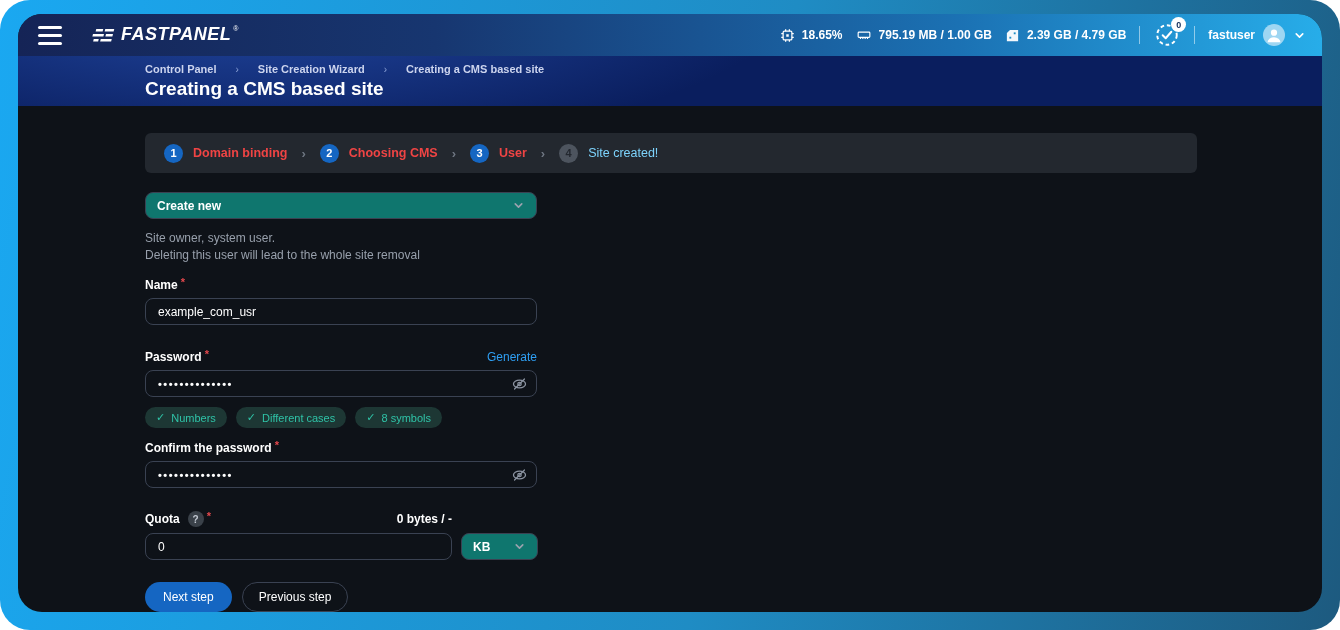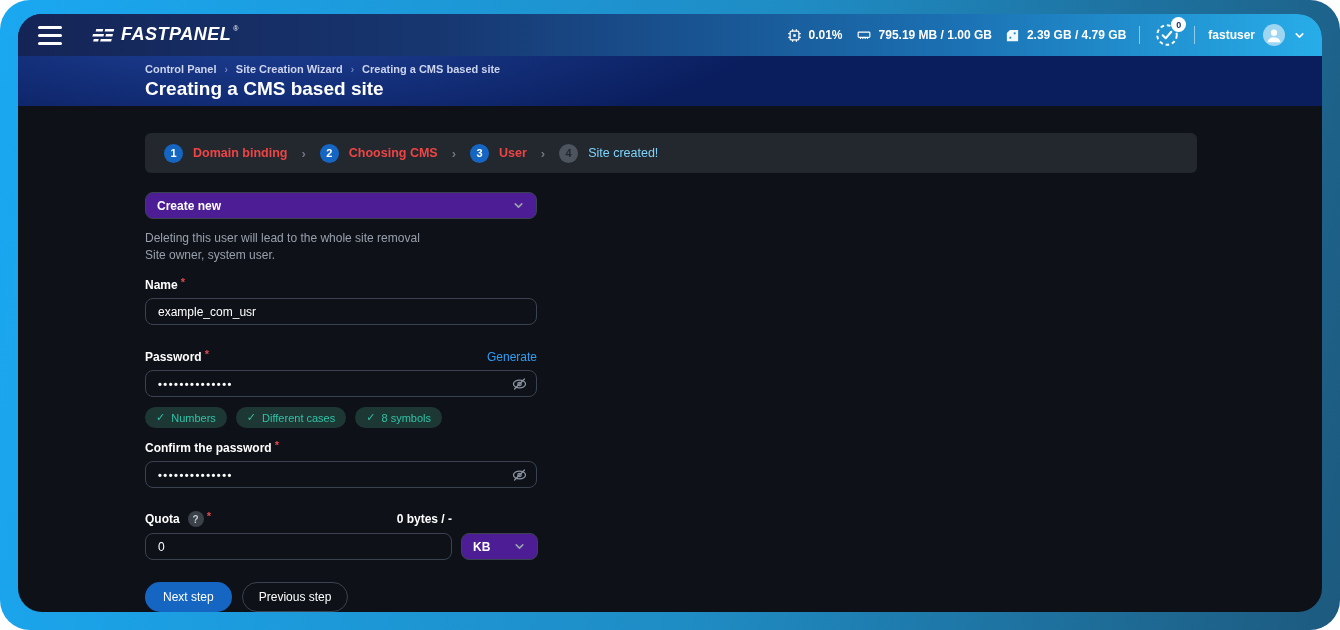--- a/index.html
+++ b/index.html
@@ -28,40 +28,40 @@
                  background:#fff; color:#15305e; font-size:9px; font-weight:bold;
                  display:flex; align-items:center; justify-content:center; }
   .user { display:flex; align-items:center; gap:8px; cursor:pointer; }
   .avatar { width:22px; height:22px; border-radius:50%; background:#9ed6f2;
             display:flex; align-items:center; justify-content:center; overflow:hidden; }
 
   
   .header-band { height:50px; padding:7px 0 0 127px; position:relative;
                  background:#0a1e5e;
                  background:radial-gradient(ellipse 900px 260px at 18% -120%, #234aa5 0%, rgba(10,30,94,0) 60%), #0a1e5e; }
-  .breadcrumb { display:flex; align-items:center; gap:8px; font-size:11px; color:#ccd4ee; }
+  .breadcrumb { display:flex; align-items:center; gap:19px; font-size:11px; color:#ccd4ee; }
   .crumb { cursor:pointer; font-weight:bold; }
   .crumb-sep { color:#8ba0d6; font-size:10px; }
   .page-title { margin-top:3px; font-size:19px; font-weight:bold; color:#fff; }
 
   
   .content { padding:27px 125px 0 127px; }
   .steps { height:40px; background:#23282f; border-radius:6px; display:flex; align-items:center;
            padding:0 19px; gap:14px; }
   .step { display:flex; align-items:center; gap:10px; cursor:pointer; }
   .step-circle { width:19px; height:19px; border-radius:50%; background:#1566c2; color:#fff;
                  font-size:11px; font-weight:bold; display:flex; align-items:center; justify-content:center; }
   .step-label { font-size:12.5px; font-weight:bold; color:#ef4444; }
   .step.inactive .step-circle { background:#4d545e; color:#23282f; }
   .step.inactive .step-label { color:#7dd3fc; font-weight:normal; }
   .step-sep { color:#6e7682; font-size:13px; font-weight:bold; }
 
   .select { width:392px; height:27px; border:1px solid #3a4252; border-radius:8px;
             display:flex; align-items:center; justify-content:space-between; padding:0 11px;
-            color:#fff; font-size:12px; font-weight:bold; cursor:pointer; background:#4c1d95; }
+            color:#fff; font-size:12px; font-weight:bold; cursor:pointer; background:#0f766e; }
   .field-select { margin-top:19px; }
   .note { margin-top:11px; font-size:12px; color:#98a0ac; line-height:16.5px; }
   .label-row { margin-top:15px; width:392px; display:flex; justify-content:space-between; align-items:center; }
   .label-row.mt-lg { margin-top:25px; }
   .label-row.mt-md { margin-top:13px; }
   .label { font-size:12px; font-weight:bold; color:#fff; display:flex; align-items:center; }
   .req { color:#e5484d; font-size:11px; margin-left:3px; transform:translateY(-3px); }
   .help-circle { width:16px; height:16px; border-radius:50%; background:#3a4149; color:#c3c9d2;
                  font-size:10px; font-weight:bold; display:flex; align-items:center; justify-content:center;
                  margin-left:8px; cursor:pointer; }
@@ -120,21 +120,21 @@
         <span class="logo-reg">®</span>
       </div>
 
       <div class="topbar-right">
         <div class="stat">
           <svg width="15" height="15" viewBox="0 0 24 24" fill="none" stroke="#fff" stroke-width="2">
             <rect x="5" y="5" width="14" height="14" rx="2"></rect>
               <rect x="10" y="10" width="4" height="4" fill="#fff" stroke="none"></rect>
             <path d="M9 2v3M15 2v3M9 19v3M15 19v3M2 9h3M2 15h3M19 9h3M19 15h3"></path>
           </svg>
-          <span>0.01%</span>
+          <span>18.65%</span>
         </div>
         <div class="stat">
           <svg width="16" height="14" viewBox="0 0 24 24" fill="none" stroke="#fff" stroke-width="2">
             <rect x="2" y="7" width="20" height="9" rx="1.5"></rect>
             <path d="M6 16v3M10 16v3M14 16v3M18 16v3"></path>
           </svg>
           <span>795.19 MB / 1.00 GB</span>
         </div>
         <div class="stat">
           <svg width="15" height="15" viewBox="0 0 24 24" fill="#fff">
@@ -204,22 +204,22 @@
       </div>
 
       <div class="select field-select">
         <span>Create new</span>
         <svg width="13" height="13" viewBox="0 0 24 24" fill="none" stroke="#9aa2ae" stroke-width="3">
           <path d="M6 9l6 6 6-6" stroke-linecap="round" stroke-linejoin="round"></path>
         </svg>
       </div>
 
       <div class="note">
+        <div>Site owner, system user.</div>
         <div>Deleting this user will lead to the whole site removal</div>
-        <div>Site owner, system user.</div>
       </div>
 
       <div class="label-row">
         <span class="label">
           <span>Name</span>
           <span class="req">*</span>
         </span>
       </div>
       <div class="input-wrap">
         <input class="text-input no-icon" type="text" value="example_com_usr" style="">

